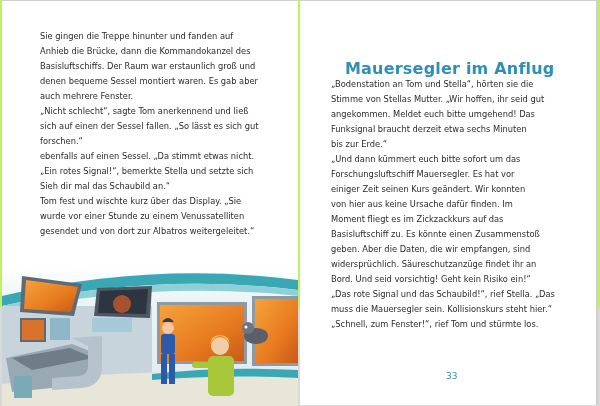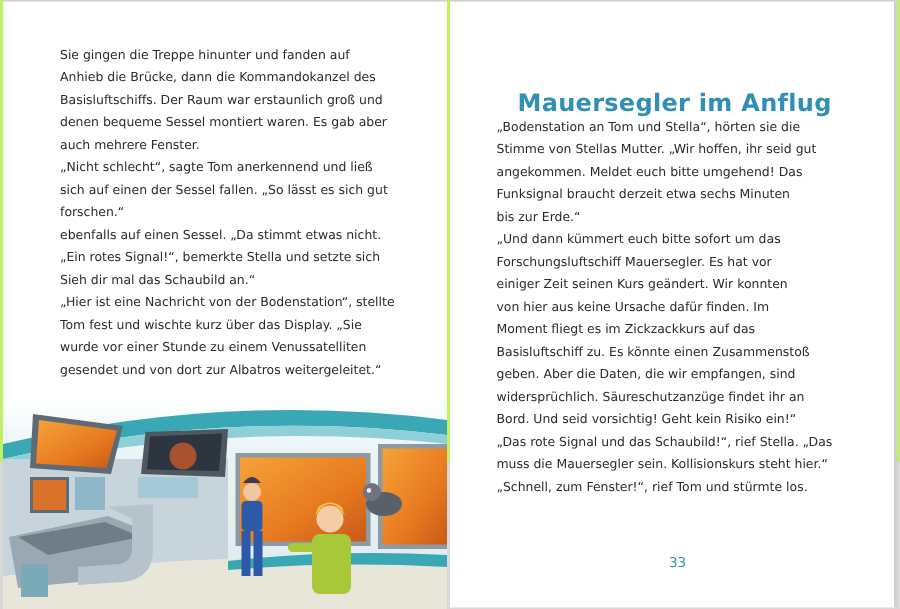--- a/index.html
+++ b/index.html
@@ -25,21 +25,20 @@
       <div>Anhieb die Brücke, dann die Kommandokanzel des</div>
       <div>Basisluftschiffs. Der Raum war erstaunlich groß und</div>
       <div>denen bequeme Sessel montiert waren. Es gab aber</div>
       <div>auch mehrere Fenster.</div>
       <div>„Nicht schlecht“, sagte Tom anerkennend und ließ</div>
       <div>sich auf einen der Sessel fallen. „So lässt es sich gut</div>
       <div>forschen.“</div>
       <div>ebenfalls auf einen Sessel. „Da stimmt etwas nicht.</div>
       <div>„Ein rotes Signal!“, bemerkte Stella und setzte sich</div>
       <div>Sieh dir mal das Schaubild an.“</div>
-      <div>„Hier ist eine Nachricht von der Bodenstation“, stellte</div>
       <div>Tom fest und wischte kurz über das Display. „Sie</div>
       <div>wurde vor einer Stunde zu einem Venussatelliten</div>
       <div>gesendet und von dort zur Albatros weitergeleitet.“</div>
     </div>
   </div>
 
   <div class="illustration">
     <svg width="296" height="140" viewBox="0 0 296 140" xmlns="http://www.w3.org/2000/svg">
 
       <defs>

